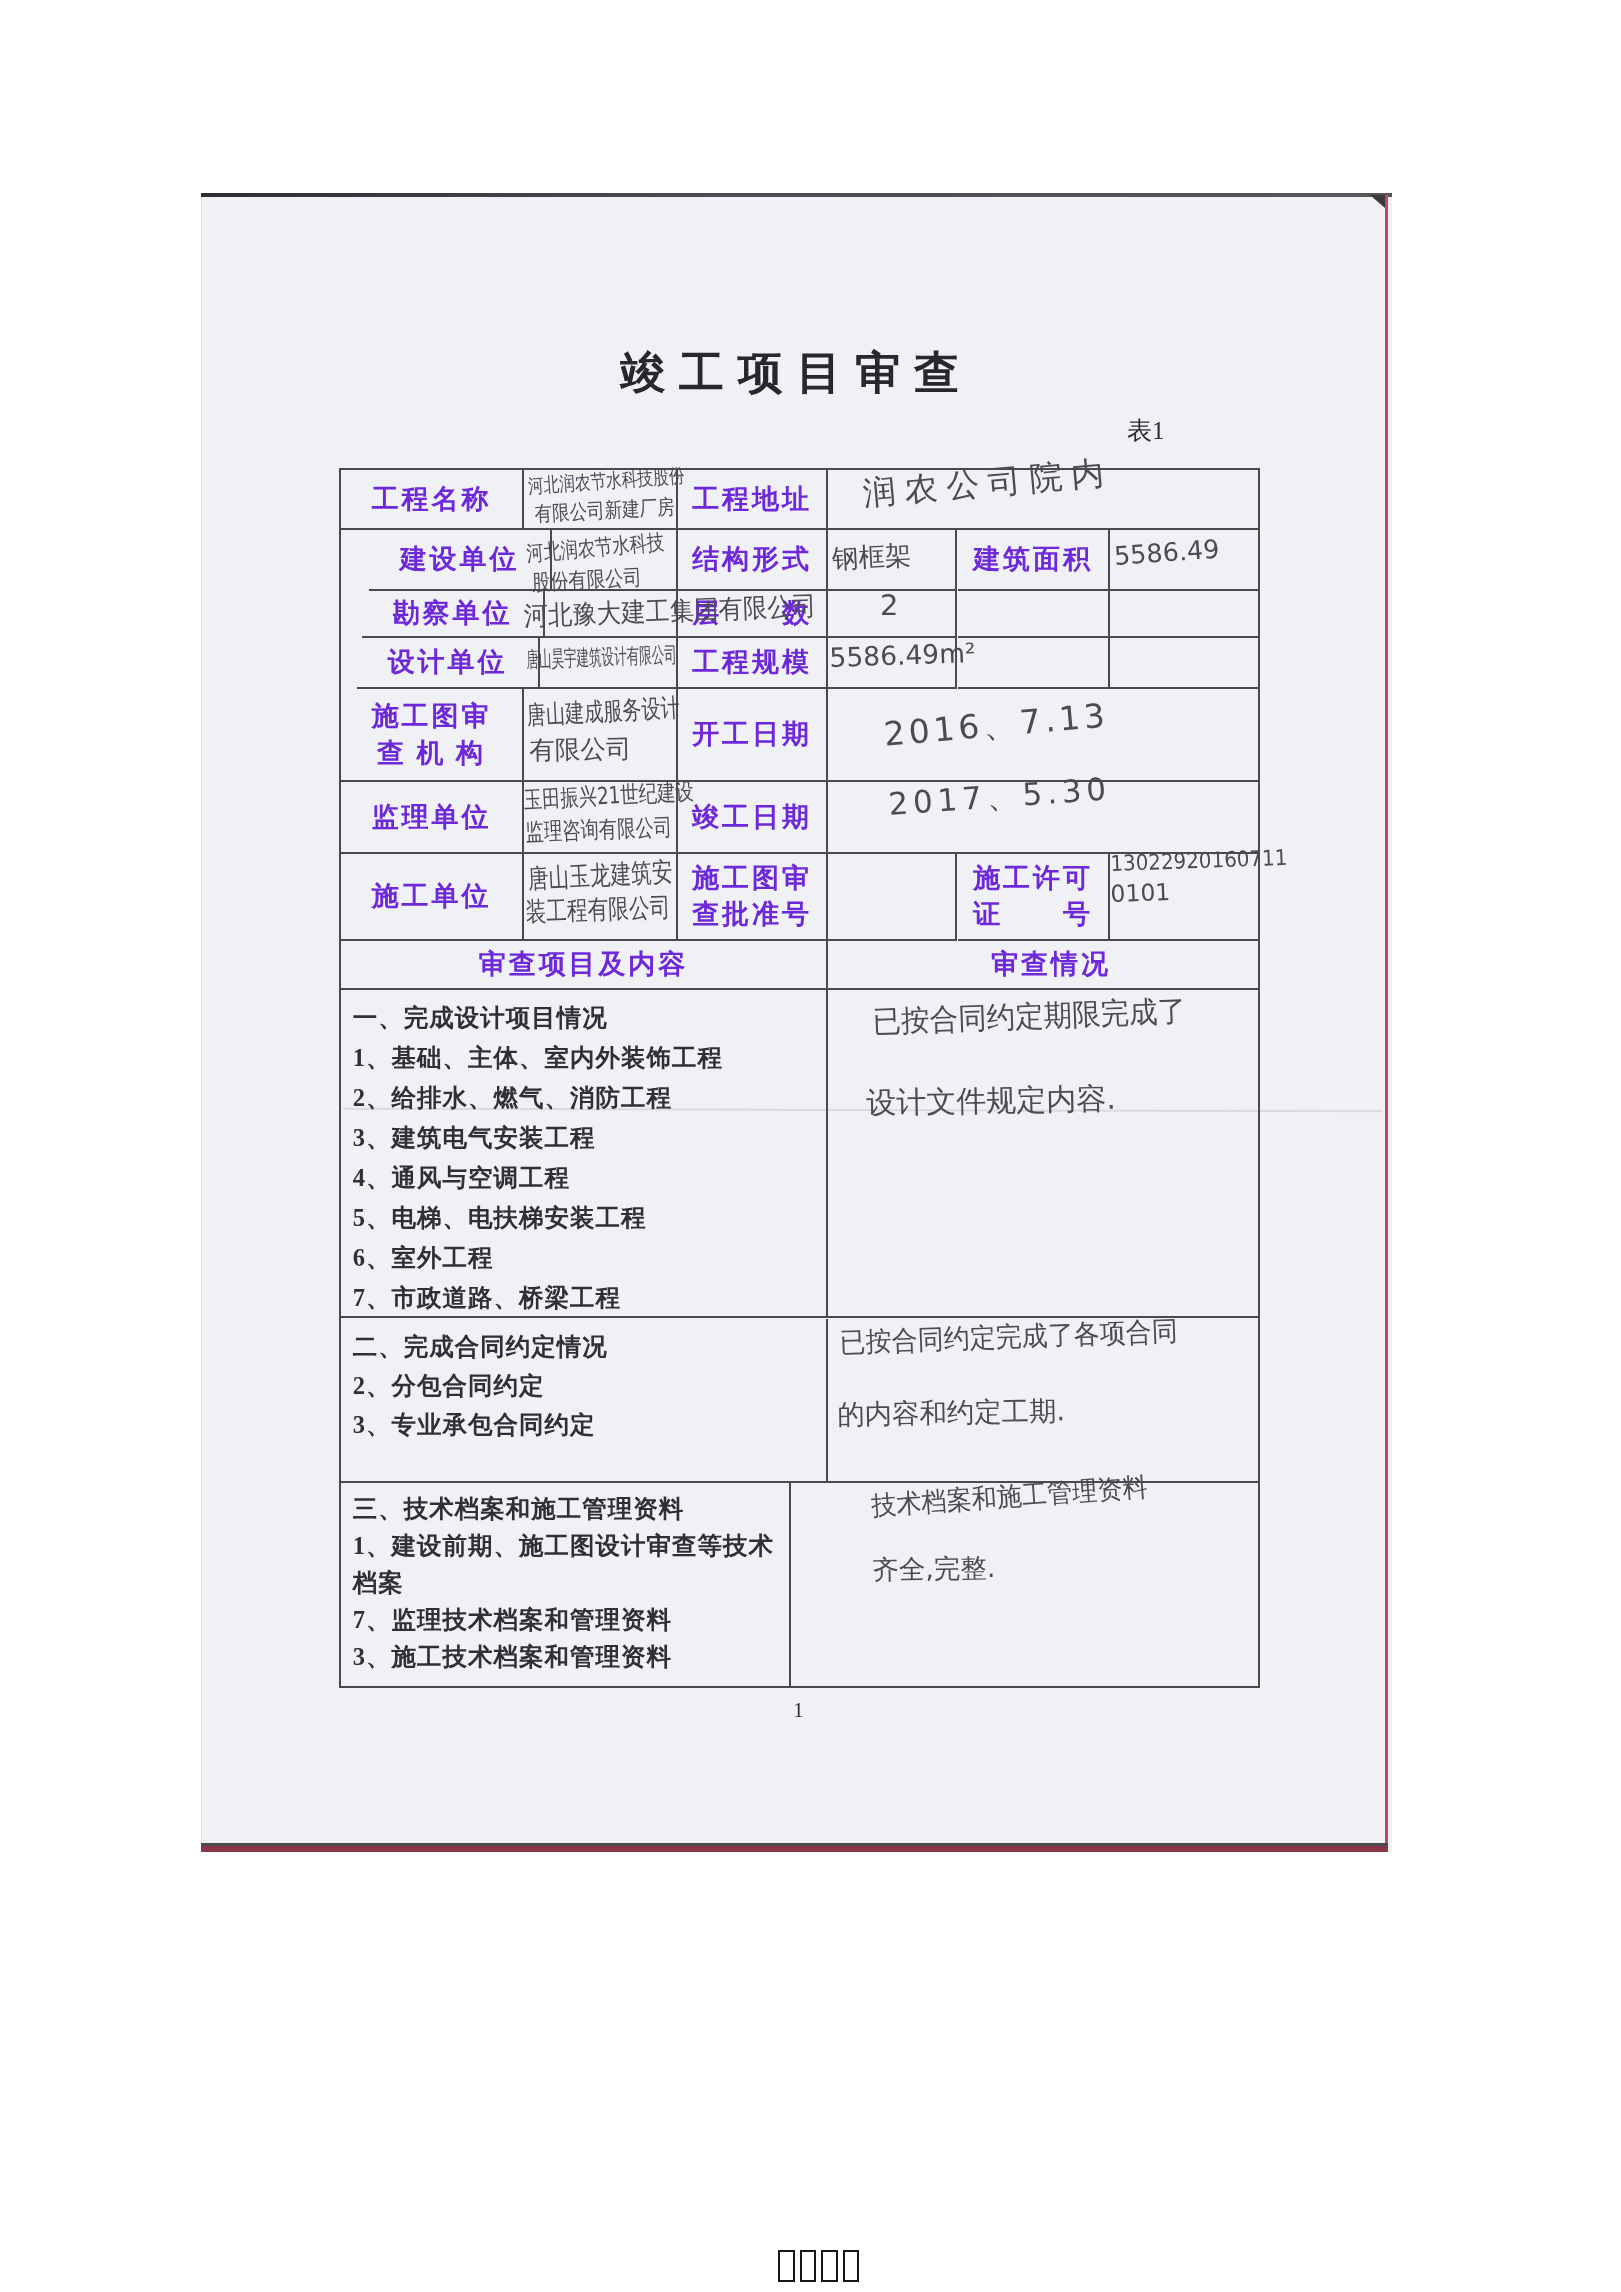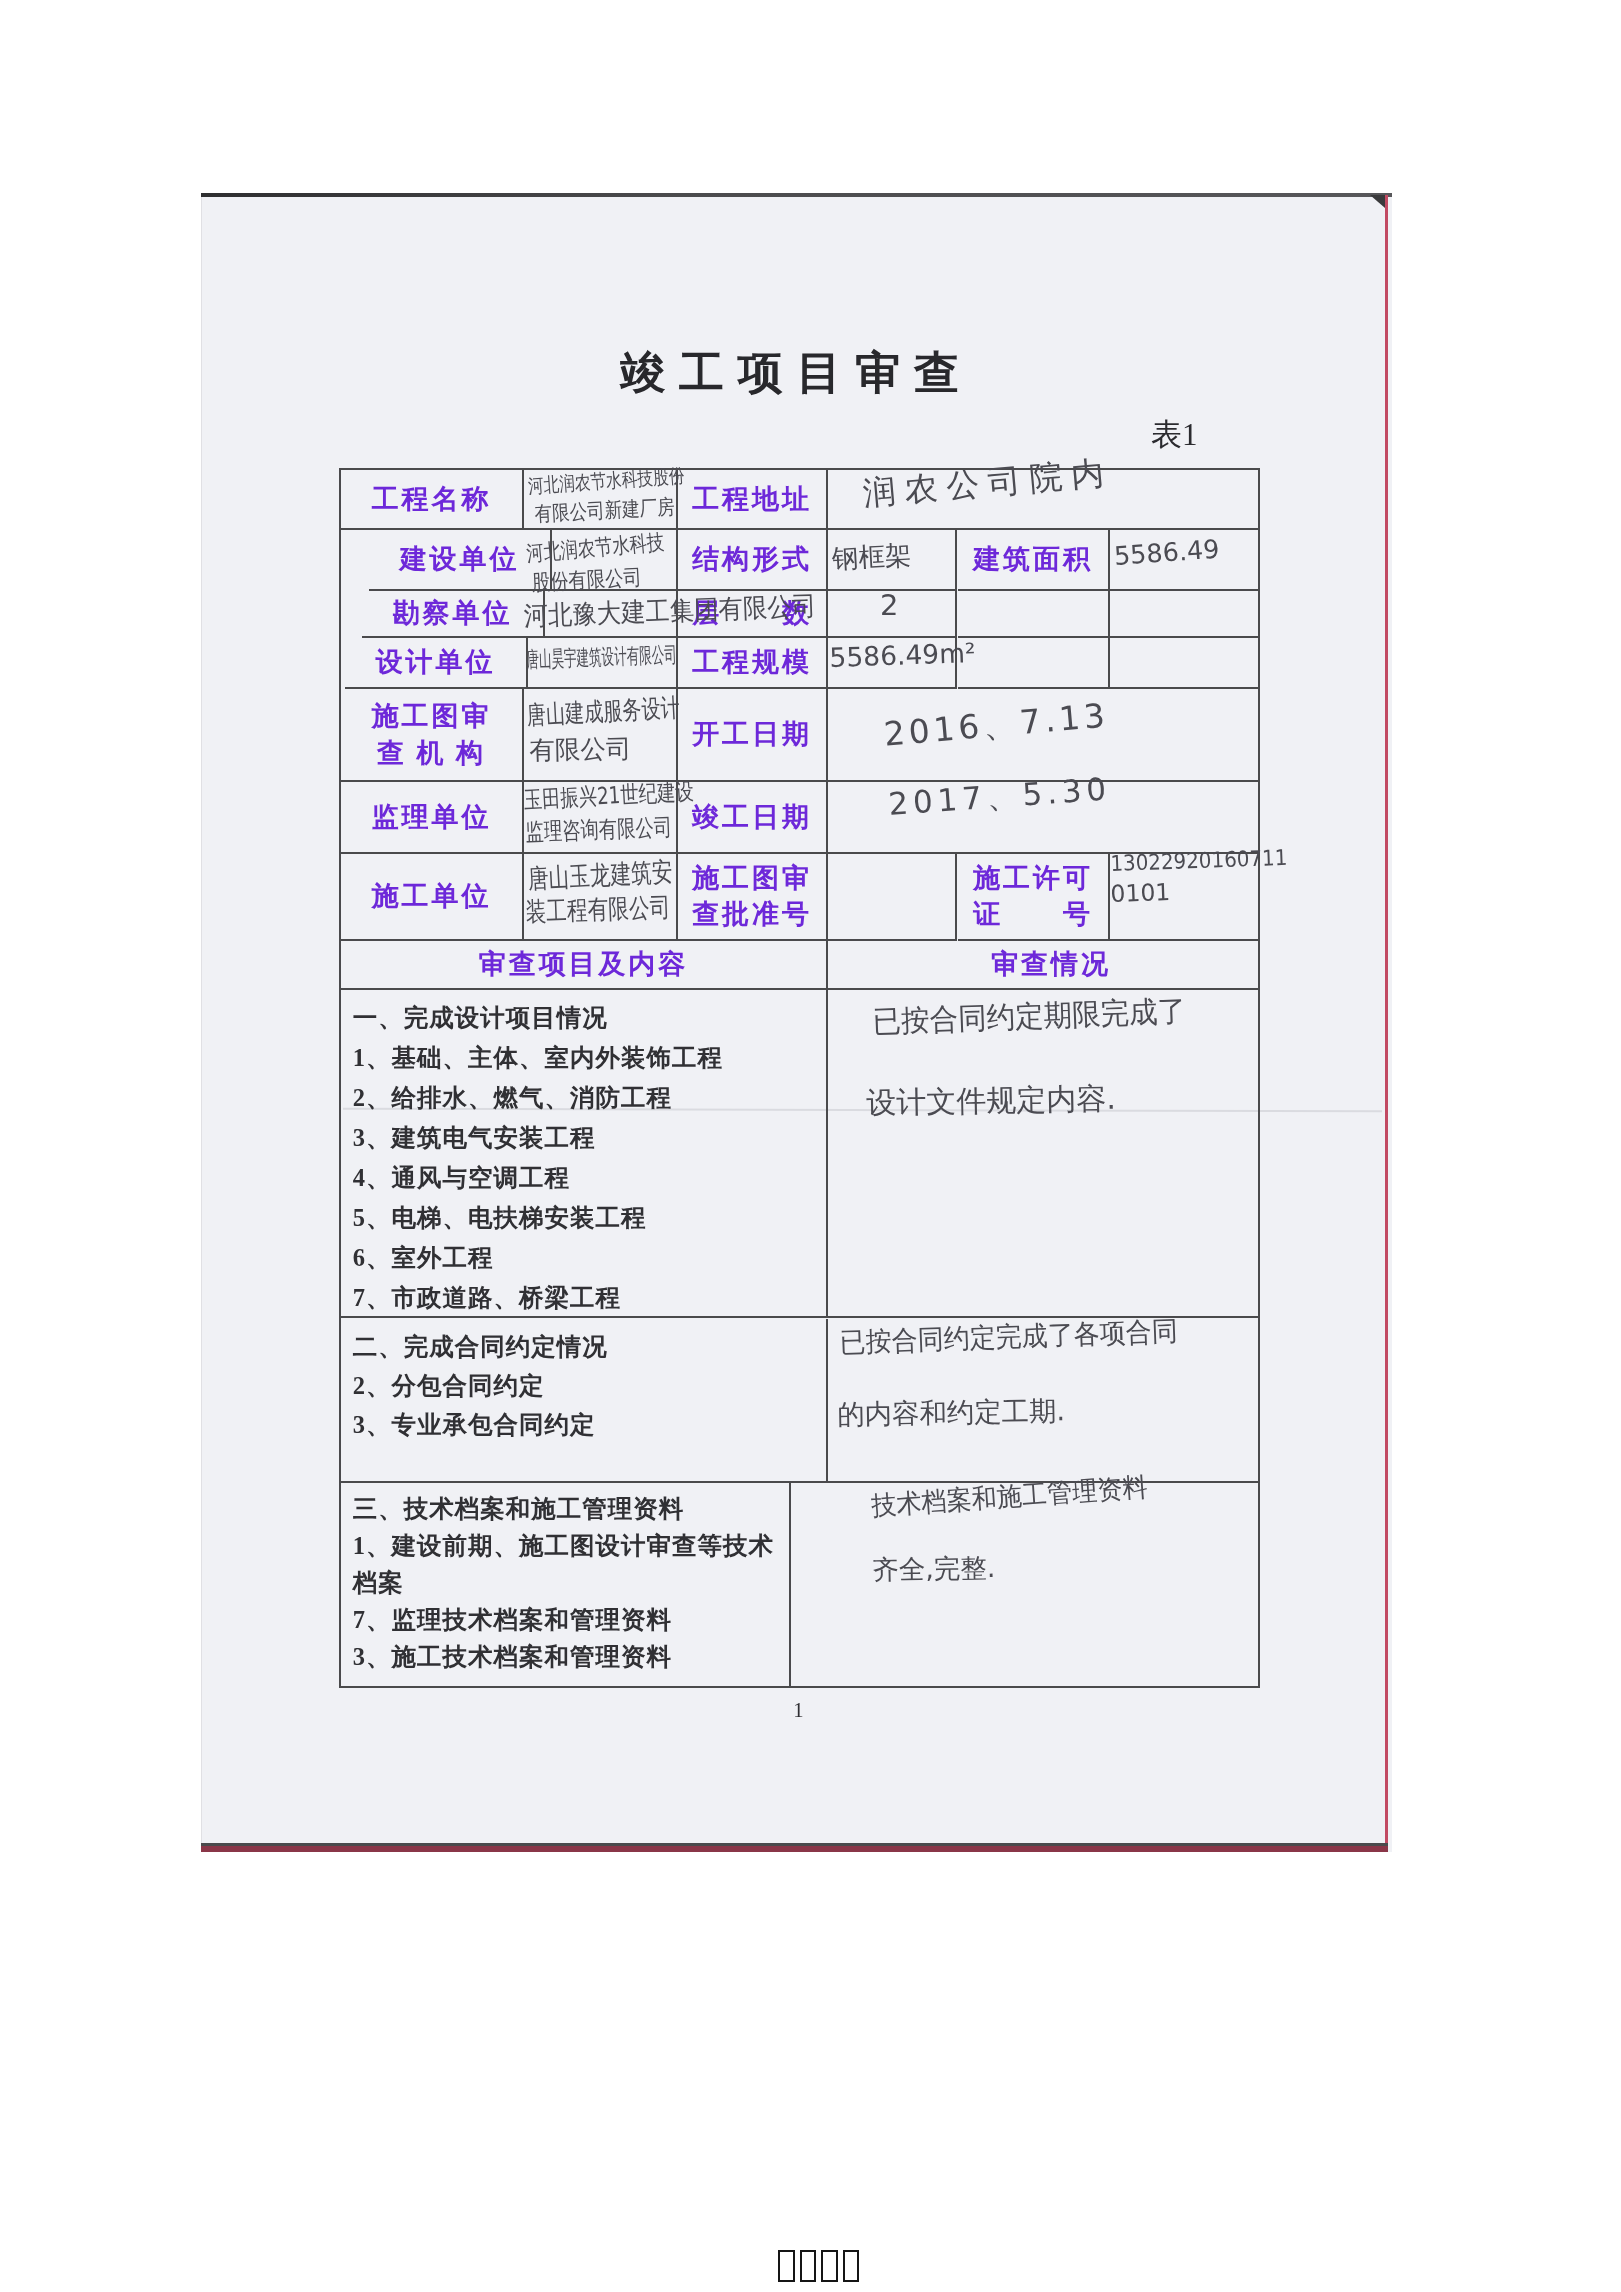--- a/index.html
+++ b/index.html
@@ -20,21 +20,21 @@
   .edge-corner{left:1370px;top:195px;width:0;height:0;border-top:13.7px solid #3a3a3c;border-left:15.7px solid transparent;}
   .edge-bottom-dark{left:201px;top:1843px;width:1187px;height:2.9px;background:#4a4a4c;}
   .edge-bottom-red{left:201px;top:1846px;width:1187px;height:5.9px;background:#8a3648;}
   .crease{left:343px;top:1109px;width:1039px;height:2px;background:#dadbe0;transform:rotate(0.15deg);}
 
   .doc-title{
     position:absolute;left:201px;top:343px;width:1191px;text-align:center;
     font-family:"Liberation Sans","DejaVu Sans",sans-serif;
     font-size:45px;font-weight:bold;letter-spacing:13.7px;color:#28282c;
   }
-  .table-tag{position:absolute;left:1151px;top:414px;width:88px;font-size:31px;color:#2b2b2f;}
+  .table-tag{position:absolute;left:1127px;top:414px;width:88px;font-size:25px;color:#2b2b2f;}
   .page-num{position:absolute;left:339px;top:1699px;width:919px;text-align:center;font-size:20.6px;color:#2f2f33;}
 
   
   .tbl{
     position:absolute;left:339px;top:468px;width:921px;height:1220px;
     border:2px solid #4a4a4c;box-sizing:border-box;
   }
   .cell{
     position:absolute;box-sizing:border-box;
     display:flex;align-items:center;justify-content:center;
@@ -93,21 +93,21 @@
   <div class="cell br bb" style="left:617px;top:60px;width:152px;height:61px;">建筑面积</div>
   <div class="cell bb" style="left:768px;top:60px;width:149px;height:61px;"></div>
 
   <div class="cell br bb" style="left:0;top:121px;width:183px;height:47px;margin-left:21px;">勘察单位</div>
   <div class="cell br bb" style="left:183px;top:121px;width:154px;height:47px;"></div>
   <div class="cell br bb" style="left:337px;top:121px;width:150px;height:47px;">层　　数</div>
   <div class="cell br bb" style="left:487px;top:121px;width:129px;height:47px;"></div>
   <div class="cell br bb" style="left:617px;top:121px;width:152px;height:47px;"></div>
   <div class="cell bb" style="left:768px;top:121px;width:149px;height:47px;"></div>
 
-  <div class="cell br bb" style="left:4px;top:168px;width:183px;height:51px;">设计单位</div>
+  <div class="cell br bb" style="left:16px;top:168px;width:183px;height:51px;">设计单位</div>
   <div class="cell br bb" style="left:183px;top:168px;width:154px;height:51px;"></div>
   <div class="cell br bb" style="left:337px;top:168px;width:150px;height:51px;">工程规模</div>
   <div class="cell br bb" style="left:487px;top:168px;width:129px;height:51px;"></div>
   <div class="cell br bb" style="left:617px;top:168px;width:152px;height:51px;"></div>
   <div class="cell bb" style="left:768px;top:168px;width:149px;height:51px;"></div>
 
   <div class="cell two br bb" style="left:0;top:219px;width:183px;height:93px;">
     <div>施工图审</div>
     <div>查 机 构</div>
   </div>

